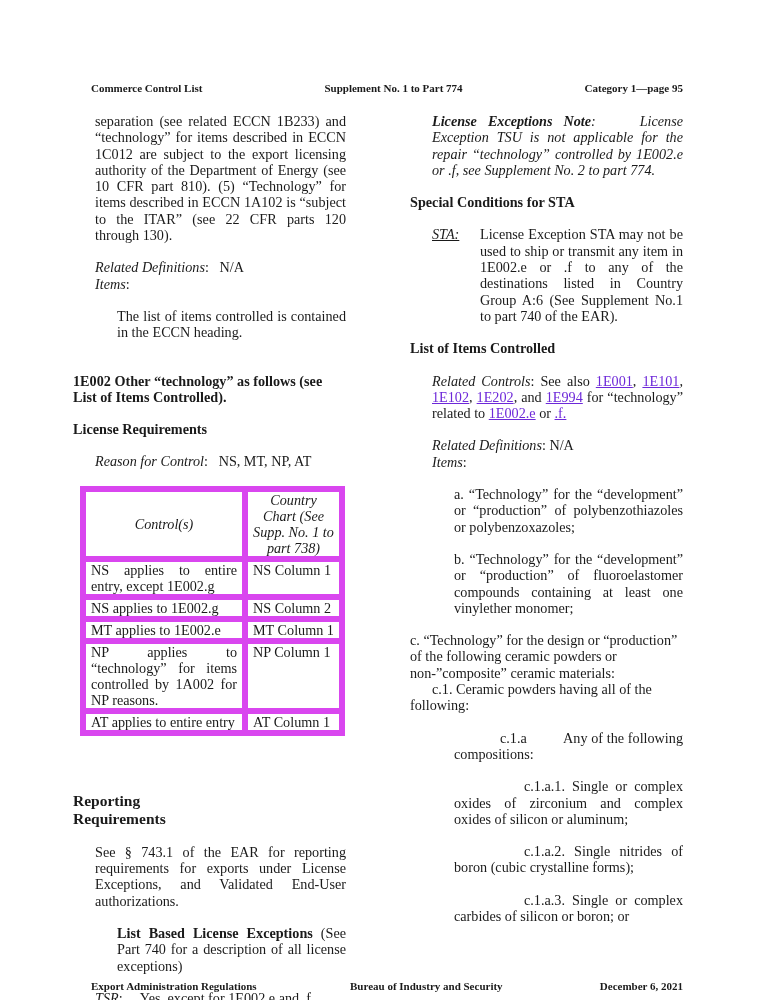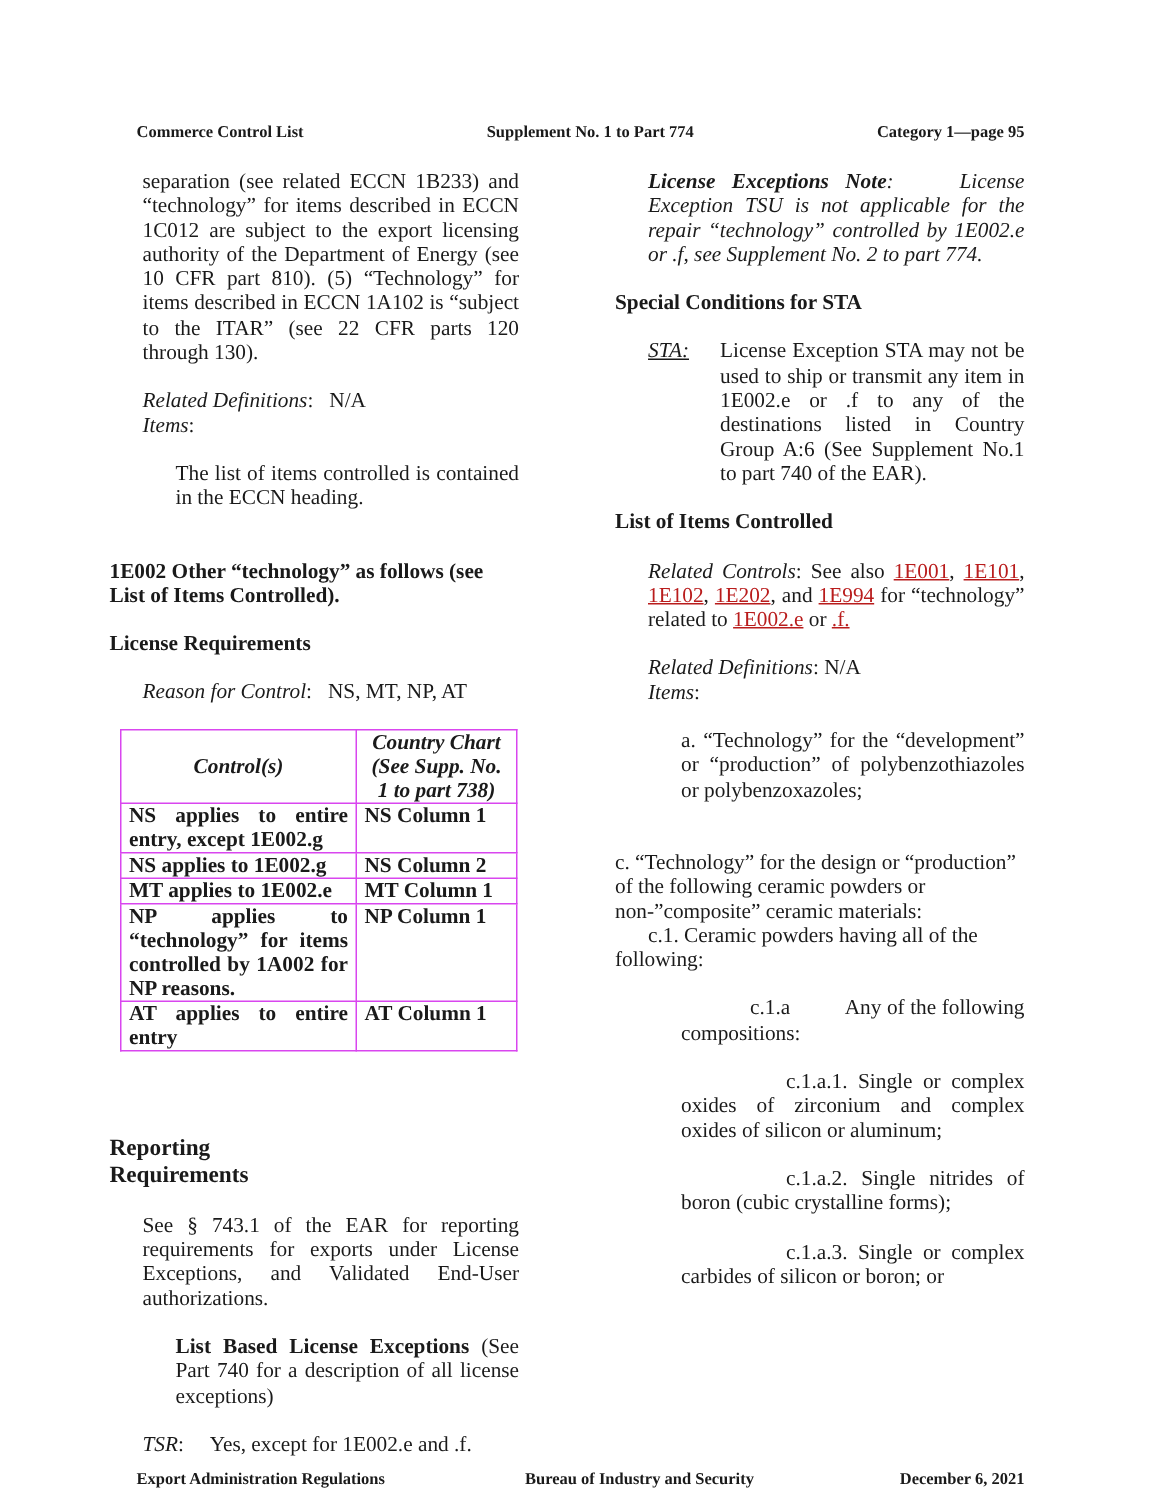--- a/index.html
+++ b/index.html
@@ -48,42 +48,42 @@
     .heading { font-weight: bold; }
 
     table.ctl {
       border-collapse: collapse;
       margin-left: 7px;
       width: 265px;
       font-size: 14.2px;
       line-height: 16px;
     }
     table.ctl td, table.ctl th {
-      border: 1px solid #d946ef;
+      border: 6px solid #d946ef;
       padding: 0 5px;
       vertical-align: top;
-      font-weight: bold;
+      font-weight: normal;
     }
     table.ctl th {
       font-style: italic;
       text-align: center;
       vertical-align: middle;
     }
     table.ctl td.c1 { width: 146px; text-align: justify; }
     .big-head {
       font-weight: bold;
       font-size: 15.5px;
       line-height: 18px;
       margin-top: 48px;
     }
     .lbl-row { display: flex; }
     .lbl-row .lbl { width: 48px; flex: none; font-style: italic; text-decoration: underline; }
     .lbl-row .txt { flex: 1; text-align: justify; }
     a.link {
-      color: #b91c1c;
+      color: #6d28d9;
       text-decoration: underline;
     }
     .sub1 { text-indent: 22px; }
     .sub-deep { text-indent: 70px; }
   </style>
 </head>
 <body>
 
 <div class="header">
   <span>Commerce Control List</span>
@@ -156,20 +156,21 @@
   <div class="gap"></div>
   <p class="heading">List of Items Controlled</p>
   <div class="gap"></div>
   <p class="just ind"><span class="i">Related Controls</span><span>: See also </span><a class="link">1E001</a>, <a class="link">1E101</a>, <a class="link">1E102</a>, <a class="link">1E202</a><span>, and </span><a class="link">1E994</a><span> for “technology” related to </span><a class="link">1E002.e</a><span> or </span><a class="link">.f.</a></p>
   <div class="gap"></div>
   <p class="ind"><span class="i">Related Definitions</span><span>: N/A</span></p>
   <p class="ind"><span class="i">Items</span>:</p>
   <div class="gap"></div>
   <p class="just">a. “Technology” for the “development” or “production” of polybenzothiazoles or polybenzoxazoles;</p>
   <div class="gap"></div>
+  <p class="just">b. “Technology” for the “development” or “production” of fluoroelastomer compounds containing at least one vinylether monomer;</p>
   <div class="gap"></div>
   <p>c. “Technology” for the design or “production” of the following ceramic powders or non-”composite” ceramic materials:</p>
   <p class="sub1">c.1. Ceramic powders having all of the following:</p>
   <div class="gap"></div>
   <p class="just" style="text-align-last: auto;"><span style="display:inline-block; width:46px;"></span><span>c.1.a</span>&nbsp;&nbsp;&nbsp;&nbsp;&nbsp;&nbsp;&nbsp;&nbsp;&nbsp; <span>Any of the following compositions:</span></p>
   <div class="gap"></div>
   <p class="just sub-deep">c.1.a.1. Single or complex oxides of zirconium and complex oxides of silicon or aluminum;</p>
   <div class="gap"></div>
   <p class="just sub-deep">c.1.a.2. Single nitrides of boron (cubic crystalline forms);</p>
   <div class="gap"></div>

